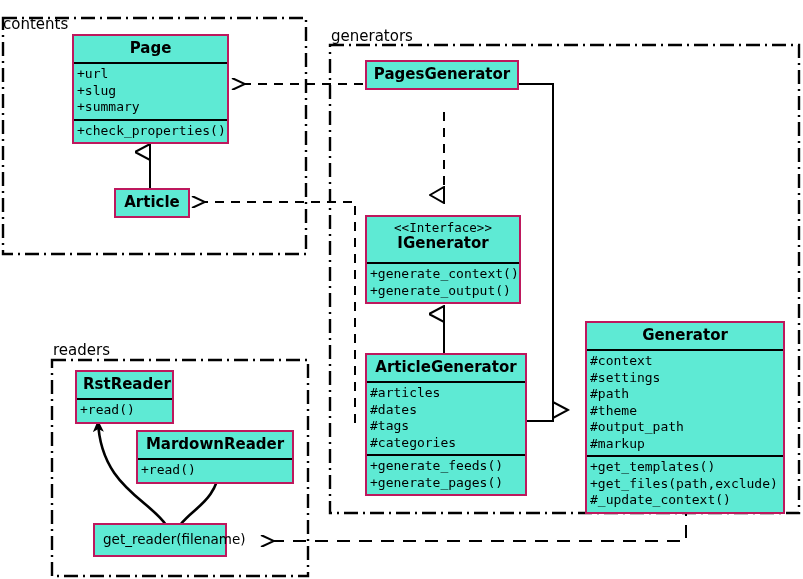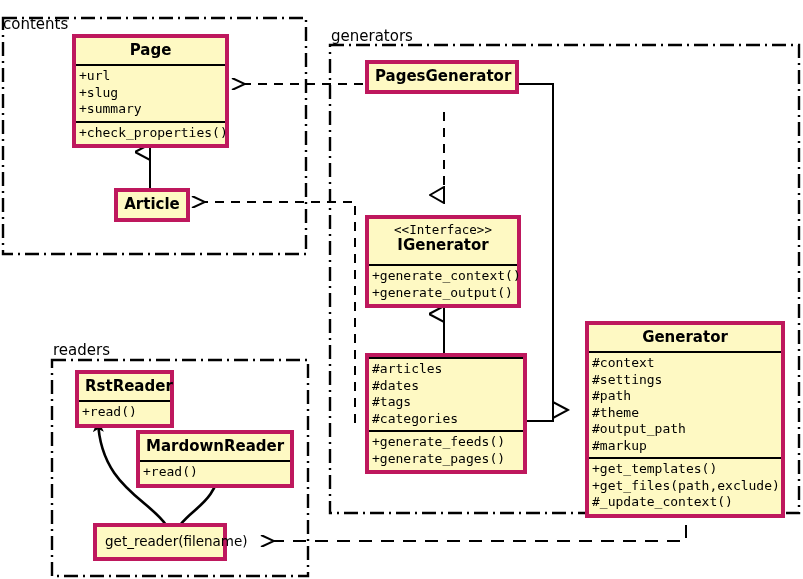--- a/index.html
+++ b/index.html
@@ -28,22 +28,22 @@
     position: absolute;
     font-family: "DejaVu Sans", sans-serif;
     font-size: 15px;
     color: #000000;
     white-space: nowrap;
     line-height: 16px;
   }
   
   .uml {
     position: absolute;
-    background: #fef9c3;
-    border: 4px solid #be185d;
+    background: #5eead4;
+    border: 2px solid #be185d;
     box-sizing: border-box;
     z-index: 5;
   }
   .uml .name {
     font-weight: bold;
     font-size: 15px;
     text-align: center;
     padding: 4px 6px 5px 6px;
     color: #000000;
     line-height: 17px;
@@ -164,20 +164,21 @@
       <div class="stereo">&lt;&lt;Interface&gt;&gt;</div>
       <div class="name">IGenerator</div>
     </div>
     <div class="compartment">
       <div class="member">+generate_context()</div>
       <div class="member">+generate_output()</div>
     </div>
   </div>
 
   <div class="uml" style="left:365px; top:353px; width:162px;">
+    <div class="name">ArticleGenerator</div>
     <div class="compartment">
       <div class="member">#articles</div>
       <div class="member">#dates</div>
       <div class="member">#tags</div>
       <div class="member">#categories</div>
     </div>
     <div class="compartment">
       <div class="member">+generate_feeds()</div>
       <div class="member">+generate_pages()</div>
     </div>

